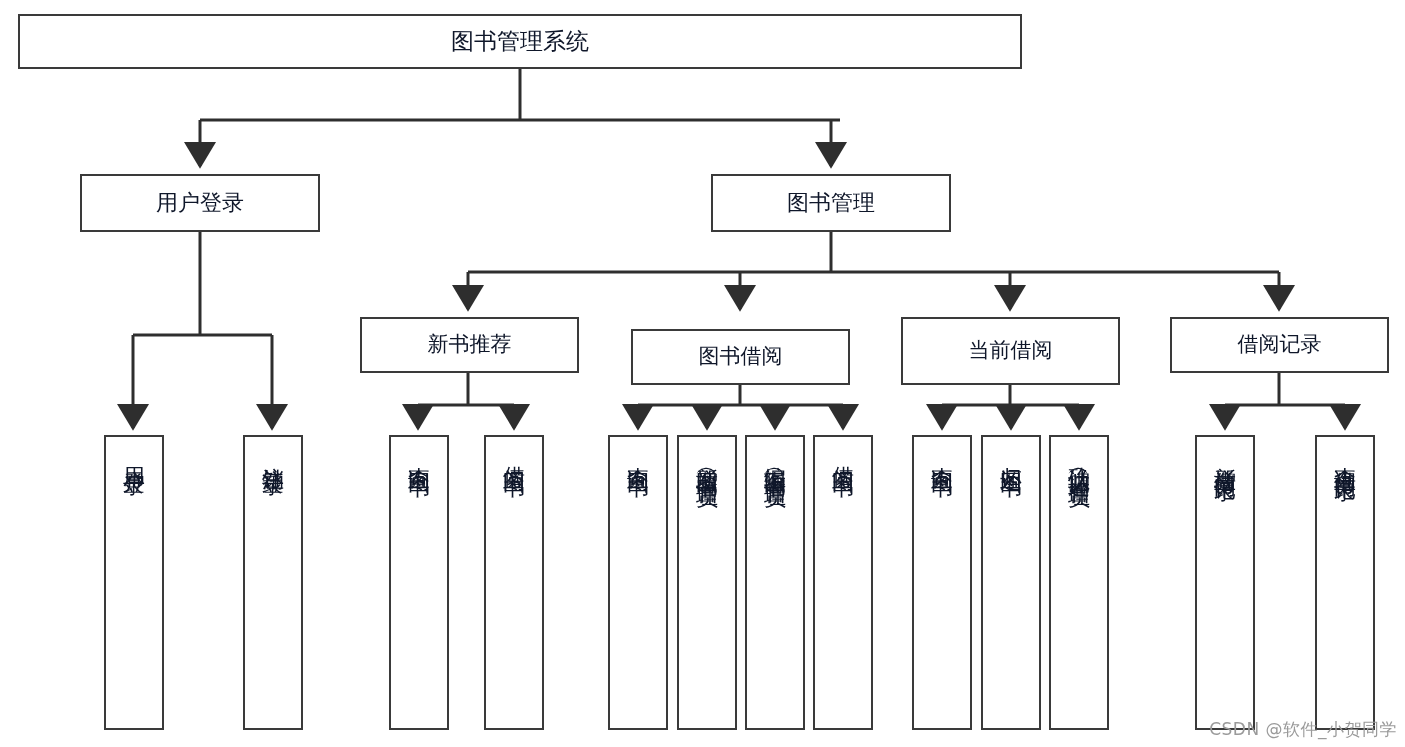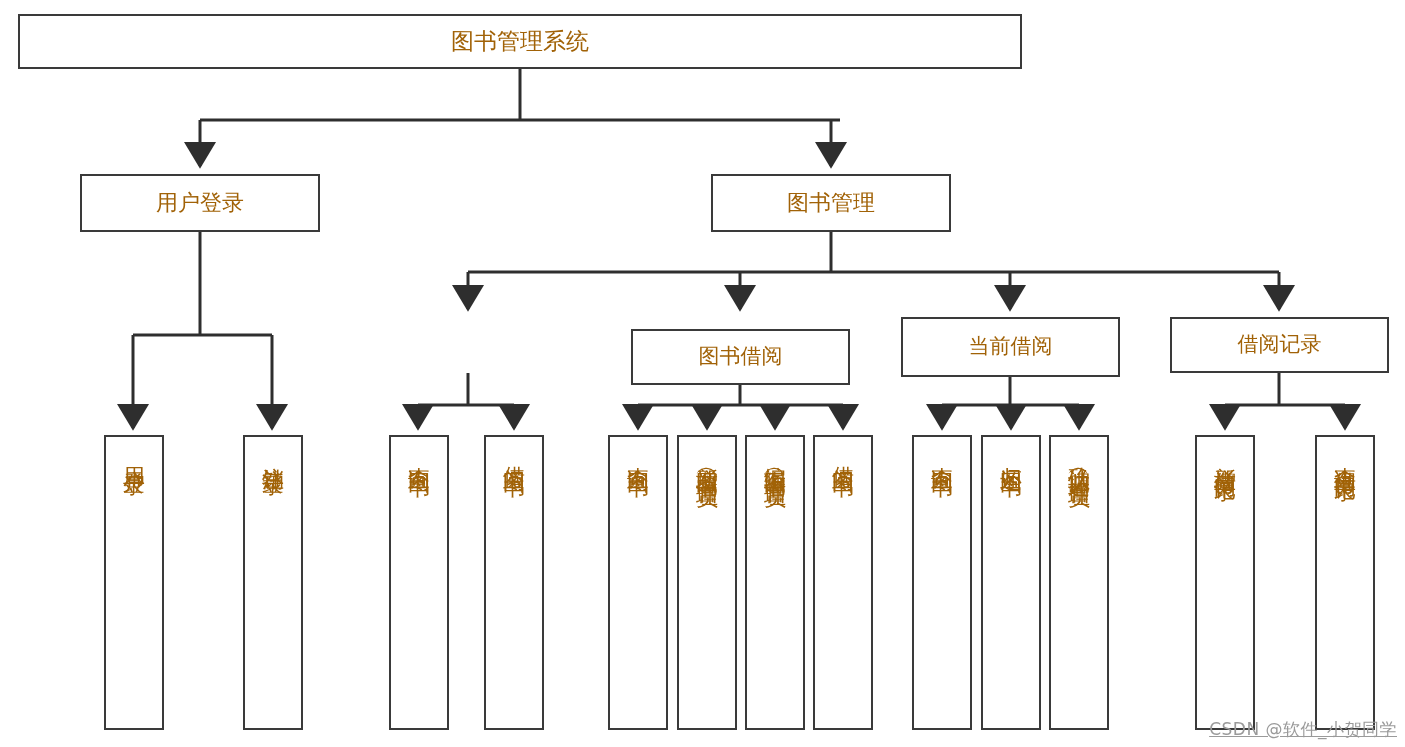--- a/index.html
+++ b/index.html
@@ -27,21 +27,21 @@
     pointer-events: none;
   }
   .node {
     position: absolute;
     box-sizing: border-box;
     background: #ffffff;
     border: 2px solid #3a3a3a;
     display: flex;
     align-items: center;
     justify-content: center;
-    color: #a16207;
+    color: #0f172a;
   }
   .node-label {
     display: block;
     text-align: center;
     line-height: 1.22;
     white-space: nowrap;
   }
   .node-root {
     font-size: 23px;
   }
@@ -64,21 +64,20 @@
     white-space: pre;
   }
   .watermark {
     position: absolute;
     right: 8px;
     bottom: 6px;
     font-size: 17px;
     color: #9a9a9a;
     letter-spacing: 0.5px;
     white-space: nowrap;
-    text-decoration: underline;
   }
 </style>
 </head>
 <body>
 
 <div id="diagram-root">
 
   <svg id="edge-layer" viewBox="0 0 1405 747" width="1405" height="747" aria-hidden="true">
     <defs>
       <marker id="arrow" viewBox="0 0 10 12" refX="9" refY="6" markerWidth="9" markerHeight="11" orient="auto-start-reverse">
@@ -133,24 +132,27 @@
     <span class="node-label">图书管理系统</span>
   </div>
 
   <div class="node node-l1" style="left:80px; top:174px; width:240px; height:58px;">
     <span class="node-label">用户登录</span>
   </div>
   <div class="node node-l1" style="left:711px; top:174px; width:240px; height:58px;align-items:center;">
     <span class="node-label">图书管理</span>
   </div>
 
+  <div class="node node-l2" style="left:360px; top:317px; width:219px; height:56px;">
+    <span class="node-label">新书推荐</span>
+  </div>
   <div class="node node-l2" style="left:631px; top:317px; width:219px; height:56px;margin-top:12px;">
     <span class="node-label">图书借阅</span>
   </div>
-  <div class="node node-l2" style="left:901px; top:317px; width:219px; height:60px;">
+  <div class="node node-l2" style="left:901px; top:317px; width:219px; height:68px;">
     <span class="node-label">当前借阅</span>
   </div>
   <div class="node node-l2" style="left:1170px; top:317px; width:219px; height:56px;">
     <span class="node-label">借阅记录</span>
   </div>
 
   <div class="node node-leaf" style="left:104px; top:435px; width:60px; height:295px;">
     <span class="node-label">用户登录</span>
   </div>
   <div class="node node-leaf" style="left:243px; top:435px; width:60px; height:295px;">

